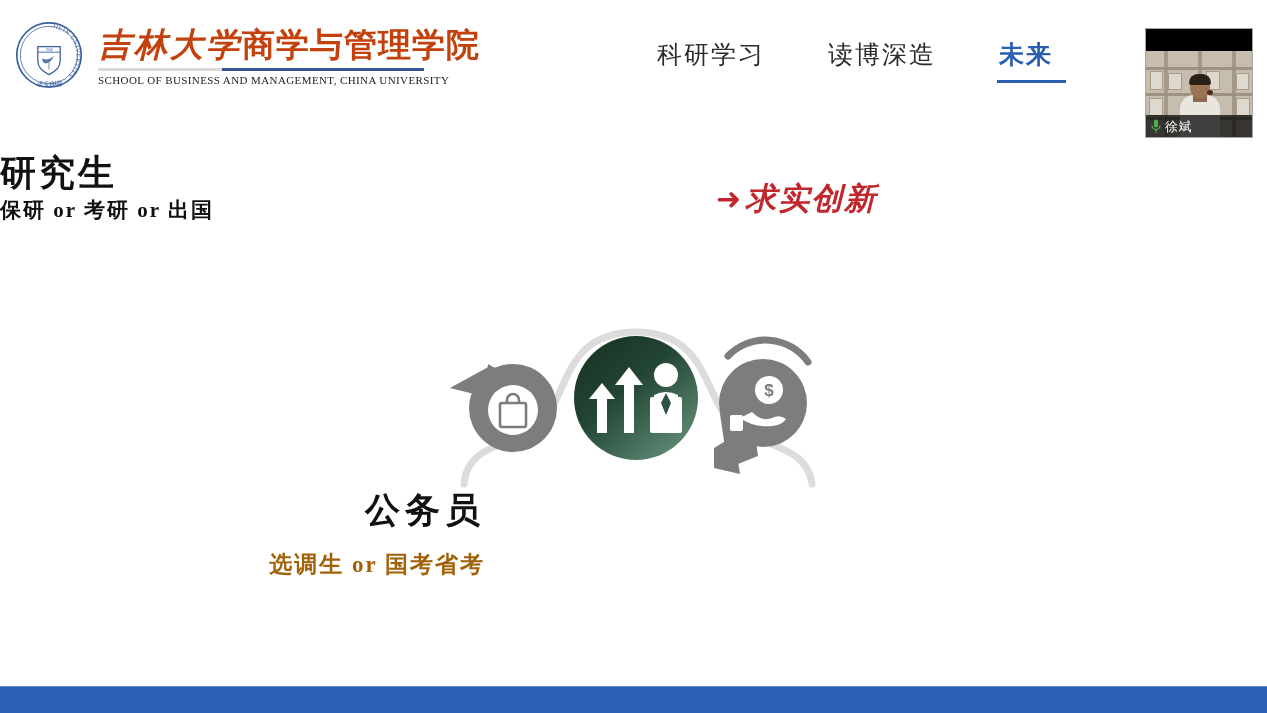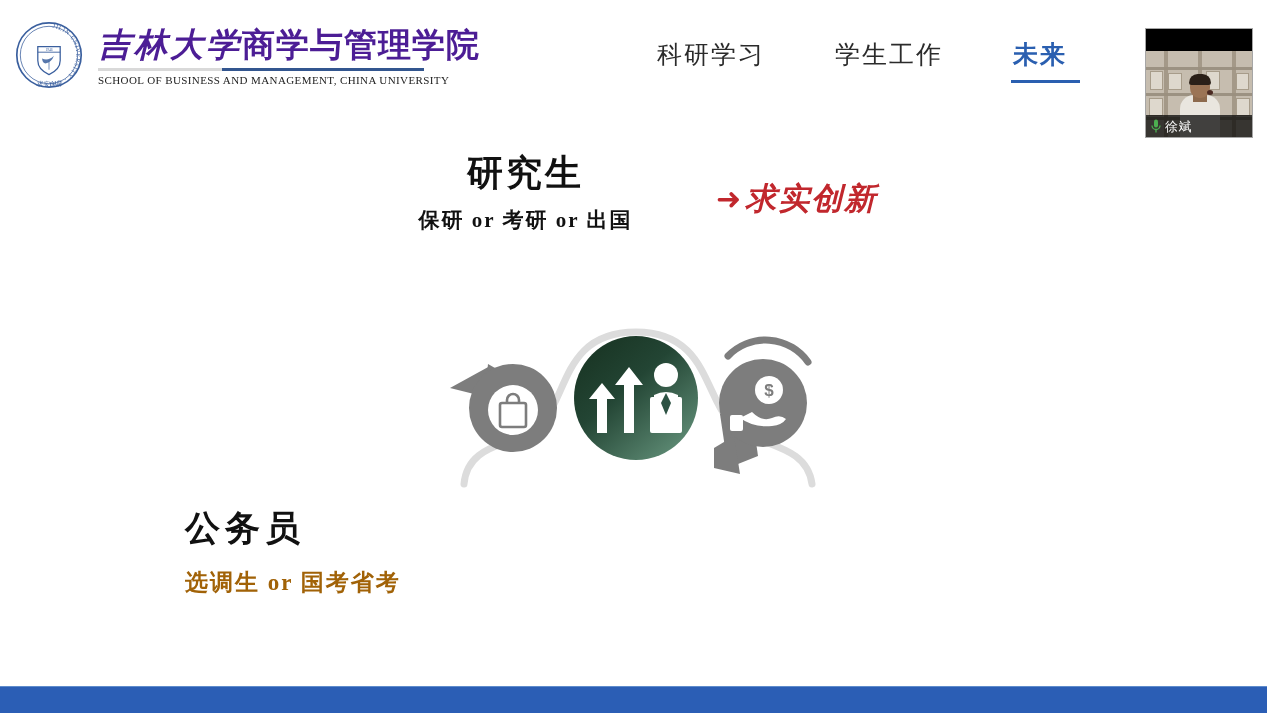--- a/index.html
+++ b/index.html
@@ -51,21 +51,21 @@
   #brand-text-block {
     position: relative;
     padding-top: 2px;
   }
   #brand-title-cn {
     font-family: "Liberation Serif", "DejaVu Serif", serif;
     font-size: 33px;
     line-height: 40px;
     letter-spacing: 1px;
     font-weight: 700;
-    color: #4c1d95;
+    color: #c2410c;
     white-space: nowrap;
     text-align: center;
   }
   #brand-title-cn .seal-script {
     font-family: "Liberation Serif", "DejaVu Serif", serif;
     font-style: italic;
     letter-spacing: 3px;
   }
   #brand-rule {
     width: 326px;
@@ -82,21 +82,21 @@
     white-space: nowrap;
   }
 
   
   #slide-nav {
     position: absolute;
     left: 630px;
     top: 38px;
     display: flex;
     align-items: flex-start;
-    gap: 16px;
+    gap: 9px;
   }
   .nav-item {
     position: relative;
     font-family: "Liberation Sans", "DejaVu Sans", sans-serif;
     font-size: 25px;
     line-height: 32px;
     letter-spacing: 2px;
     color: #2b2b2b;
     padding: 0 27px;
     white-space: nowrap;
@@ -115,32 +115,30 @@
     height: 3px;
     background: #2a5fb0;
   }
 
   
   #grad-group {
     position: absolute;
     left: 0;
     top: 150px;
     width: 1051px;
-    text-align: center;
   }
   #grad-title {
     font-family: "Liberation Serif", "DejaVu Serif", serif;
     font-weight: 700;
     font-size: 36px;
     line-height: 46px;
     letter-spacing: 3px;
     color: #111111;
   }
   #grad-subtitle {
-    margin-top: 10px;
     font-family: "Liberation Serif", "DejaVu Serif", serif;
     font-weight: 700;
     font-size: 21px;
     line-height: 28px;
     letter-spacing: 2px;
     color: #111111;
   }
   #phd-annotation {
     position: absolute;
     left: 716px;
@@ -175,22 +173,21 @@
     width: 420px;
     height: 200px;
   }
 
   
   #civil-group {
     position: absolute;
     left: 185px;
     top: 488px;
     width: 300px;
-    text-align: left;
-    margin-top: 18px;
+    text-align: right;
   }
   #work-group {
     position: absolute;
     left: 790px;
     top: 478px;
     width: 300px;
     text-align: center;
   }
   .branch-title {
     font-family: "Liberation Serif", "DejaVu Serif", serif;
@@ -391,21 +388,21 @@
 
       <div id="brand-text-block">
         <div id="brand-title-cn"><span class="seal-script">吉林大学</span><span>商学与管理学院</span></div>
         <div id="brand-rule"></div>
         <div id="brand-title-en">SCHOOL OF BUSINESS AND MANAGEMENT, CHINA UNIVERSITY</div>
       </div>
     </div>
 
     <nav id="slide-nav">
       <div class="nav-item">科研学习</div>
-      <div class="nav-item">学生工作</div>
+      <div class="nav-item">读博深造</div>
       <div class="nav-item is-active">未来</div>
     </nav>
   </div>
 
   <div id="grad-group">
     <div id="grad-title">研究生</div>
     <div id="grad-subtitle">保研 or 考研 or 出国</div>
   </div>
 
   <div id="phd-annotation">

